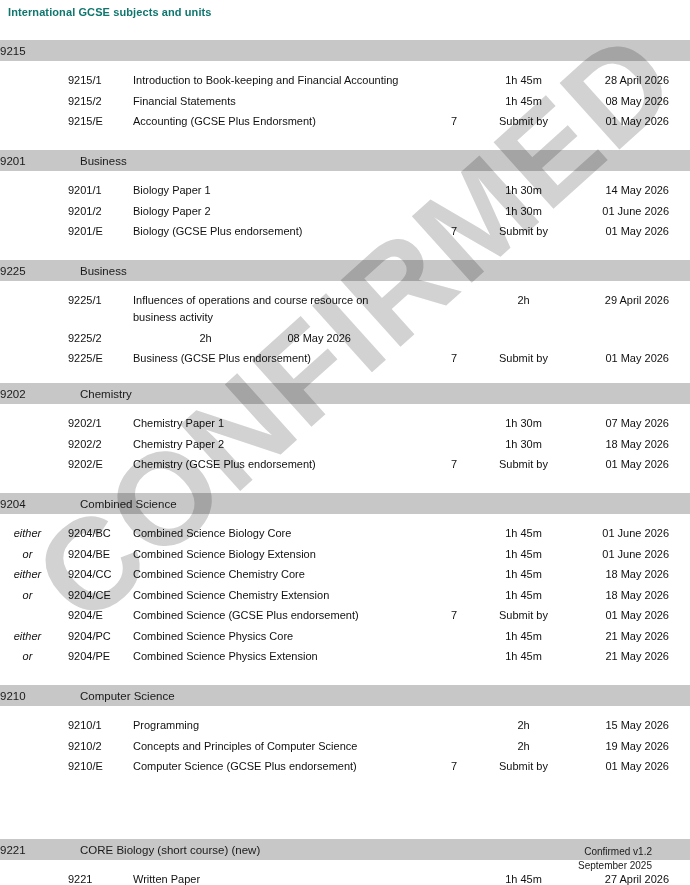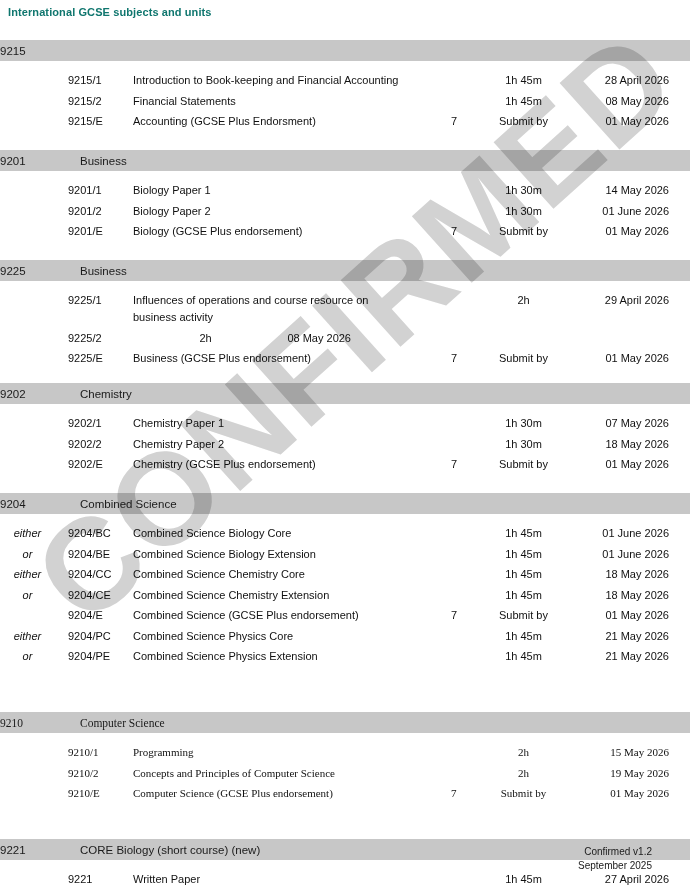--- a/index.html
+++ b/index.html
@@ -271,21 +271,21 @@
     <span class="c-prefix">or</span>
     <span class="c-code">9204/PE</span>
     <span class="c-title">Combined Science Physics Extension</span>
     <span class="c-tier"></span>
     <span class="c-dur">1h 45m</span>
     <span class="c-date">21 May 2026</span>
   </div>
 </div>
   </section>
 
-  <section class="subject" style="top: 712px; font-family: Liberation Serif, serif;">
+  <section class="subject" style="top: 685px;">
     <div class="bar">
       <span class="bar-code">9210</span>
       <span class="bar-name">Computer Science</span>
     </div>
     <div class="rows">
   <div class="row">
     <span class="c-prefix"></span>
     <span class="c-code">9210/1</span>
     <span class="c-title">Programming</span>
     <span class="c-tier"></span>

